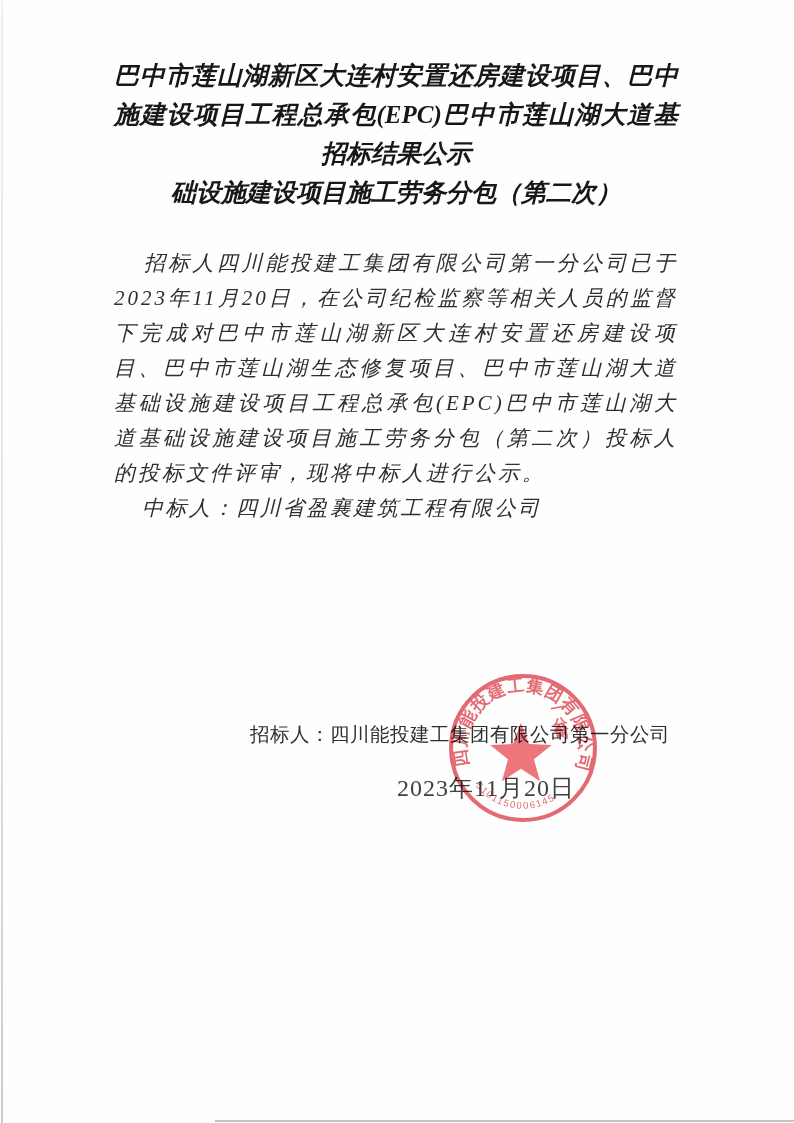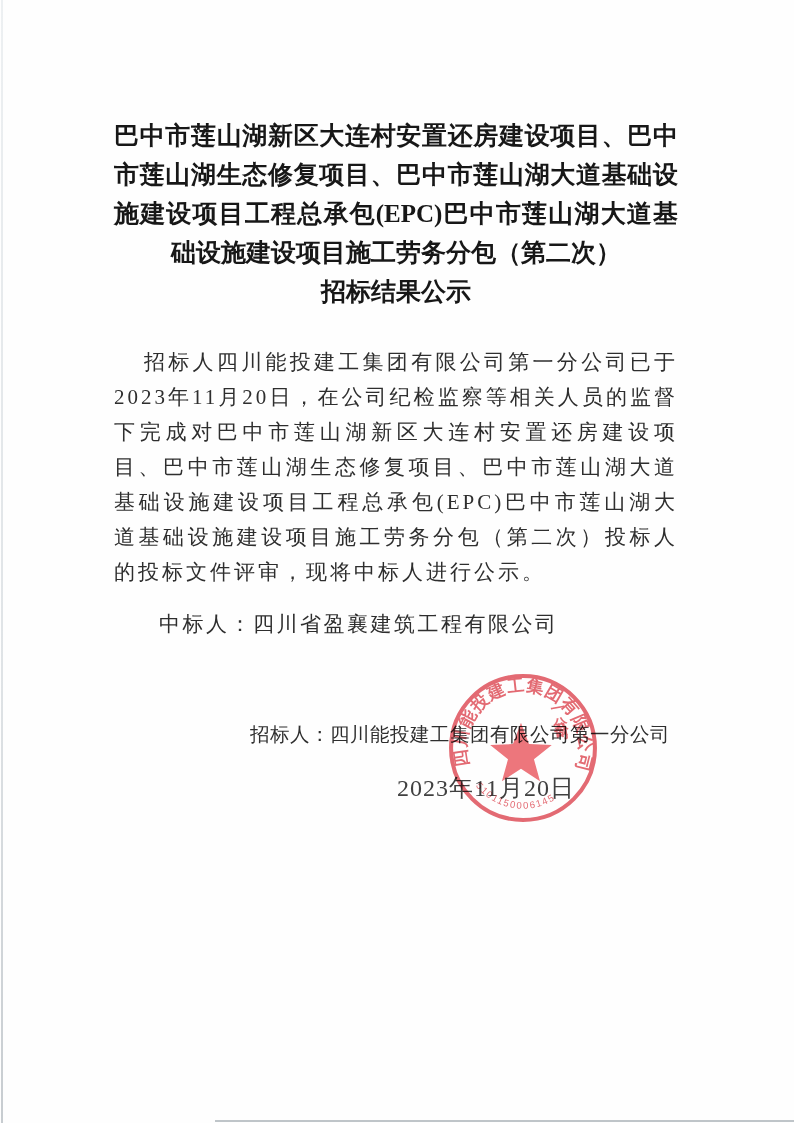--- a/index.html
+++ b/index.html
@@ -6,40 +6,40 @@
   .page {
     position: relative;
     width: 794px;
     height: 1123px;
     margin: 0 auto;
     background: #fefefe;
     overflow: hidden;
     font-family: "Liberation Serif", "DejaVu Serif", serif;
     color: #2e2e2e;
   }
-  .content { padding: 116px 116px 0 114px; }
+  .content { padding: 56px 116px 0 114px; font-style: italic; }
 
   
   .title { margin: 0; font-size: 25px; font-weight: 700; color: #171717; }
   .t-line { line-height: 39px; height: 39px; white-space: nowrap; }
   .t-just { text-align: justify; text-align-last: justify; white-space: normal; }
   .t-center { text-align: center; }
 
   
   .para {
     margin: 34px 0 0 0;
     font-size: 21px;
     line-height: 35px;
     letter-spacing: 3px;
     text-align: justify;
     text-indent: 30px;
     color: #2e2e2e;
   }
   .info-line {
-    margin: 17px;
+    margin: 0;
     font-size: 21px;
     line-height: 35px;
     letter-spacing: 2.5px;
     text-indent: 28px;
     white-space: nowrap;
   }
 
   
   .issuer-line {
     position: absolute;
@@ -109,24 +109,23 @@
   }
 </style>
 </head>
 <body>
 
 <div class="page">
 
   <div class="content">
     <div class="title">
       <div class="t-line t-just">巴中市莲山湖新区大连村安置还房建设项目、巴中</div>
-      <div class="t-line t-just">市莲山湖生态修复项目、巴中市莲山湖大道基础设</div>
       <div class="t-line t-just">施建设项目工程总承包(EPC)巴中市莲山湖大道基</div>
+      <div class="t-line t-center">招标结果公示</div>
       <div class="t-line t-center">础设施建设项目施工劳务分包（第二次）</div>
-      <div class="t-line t-center">招标结果公示</div>
     </div>
 
     <p class="para">招标人四川能投建工集团有限公司第一分公司已于2023年11月20日，在公司纪检监察等相关人员的监督下完成对巴中市莲山湖新区大连村安置还房建设项目、巴中市莲山湖生态修复项目、巴中市莲山湖大道基础设施建设项目工程总承包(EPC)巴中市莲山湖大道基础设施建设项目施工劳务分包（第二次）投标人的投标文件评审，现将中标人进行公示。</p>
 
     <p class="info-line">中标人：四川省盈襄建筑工程有限公司</p>
   </div>
 
   <div class="issuer-line">招标人：四川能投建工集团有限公司第一分公司</div>
   <div class="date-line">2023年11月20日</div>
 

